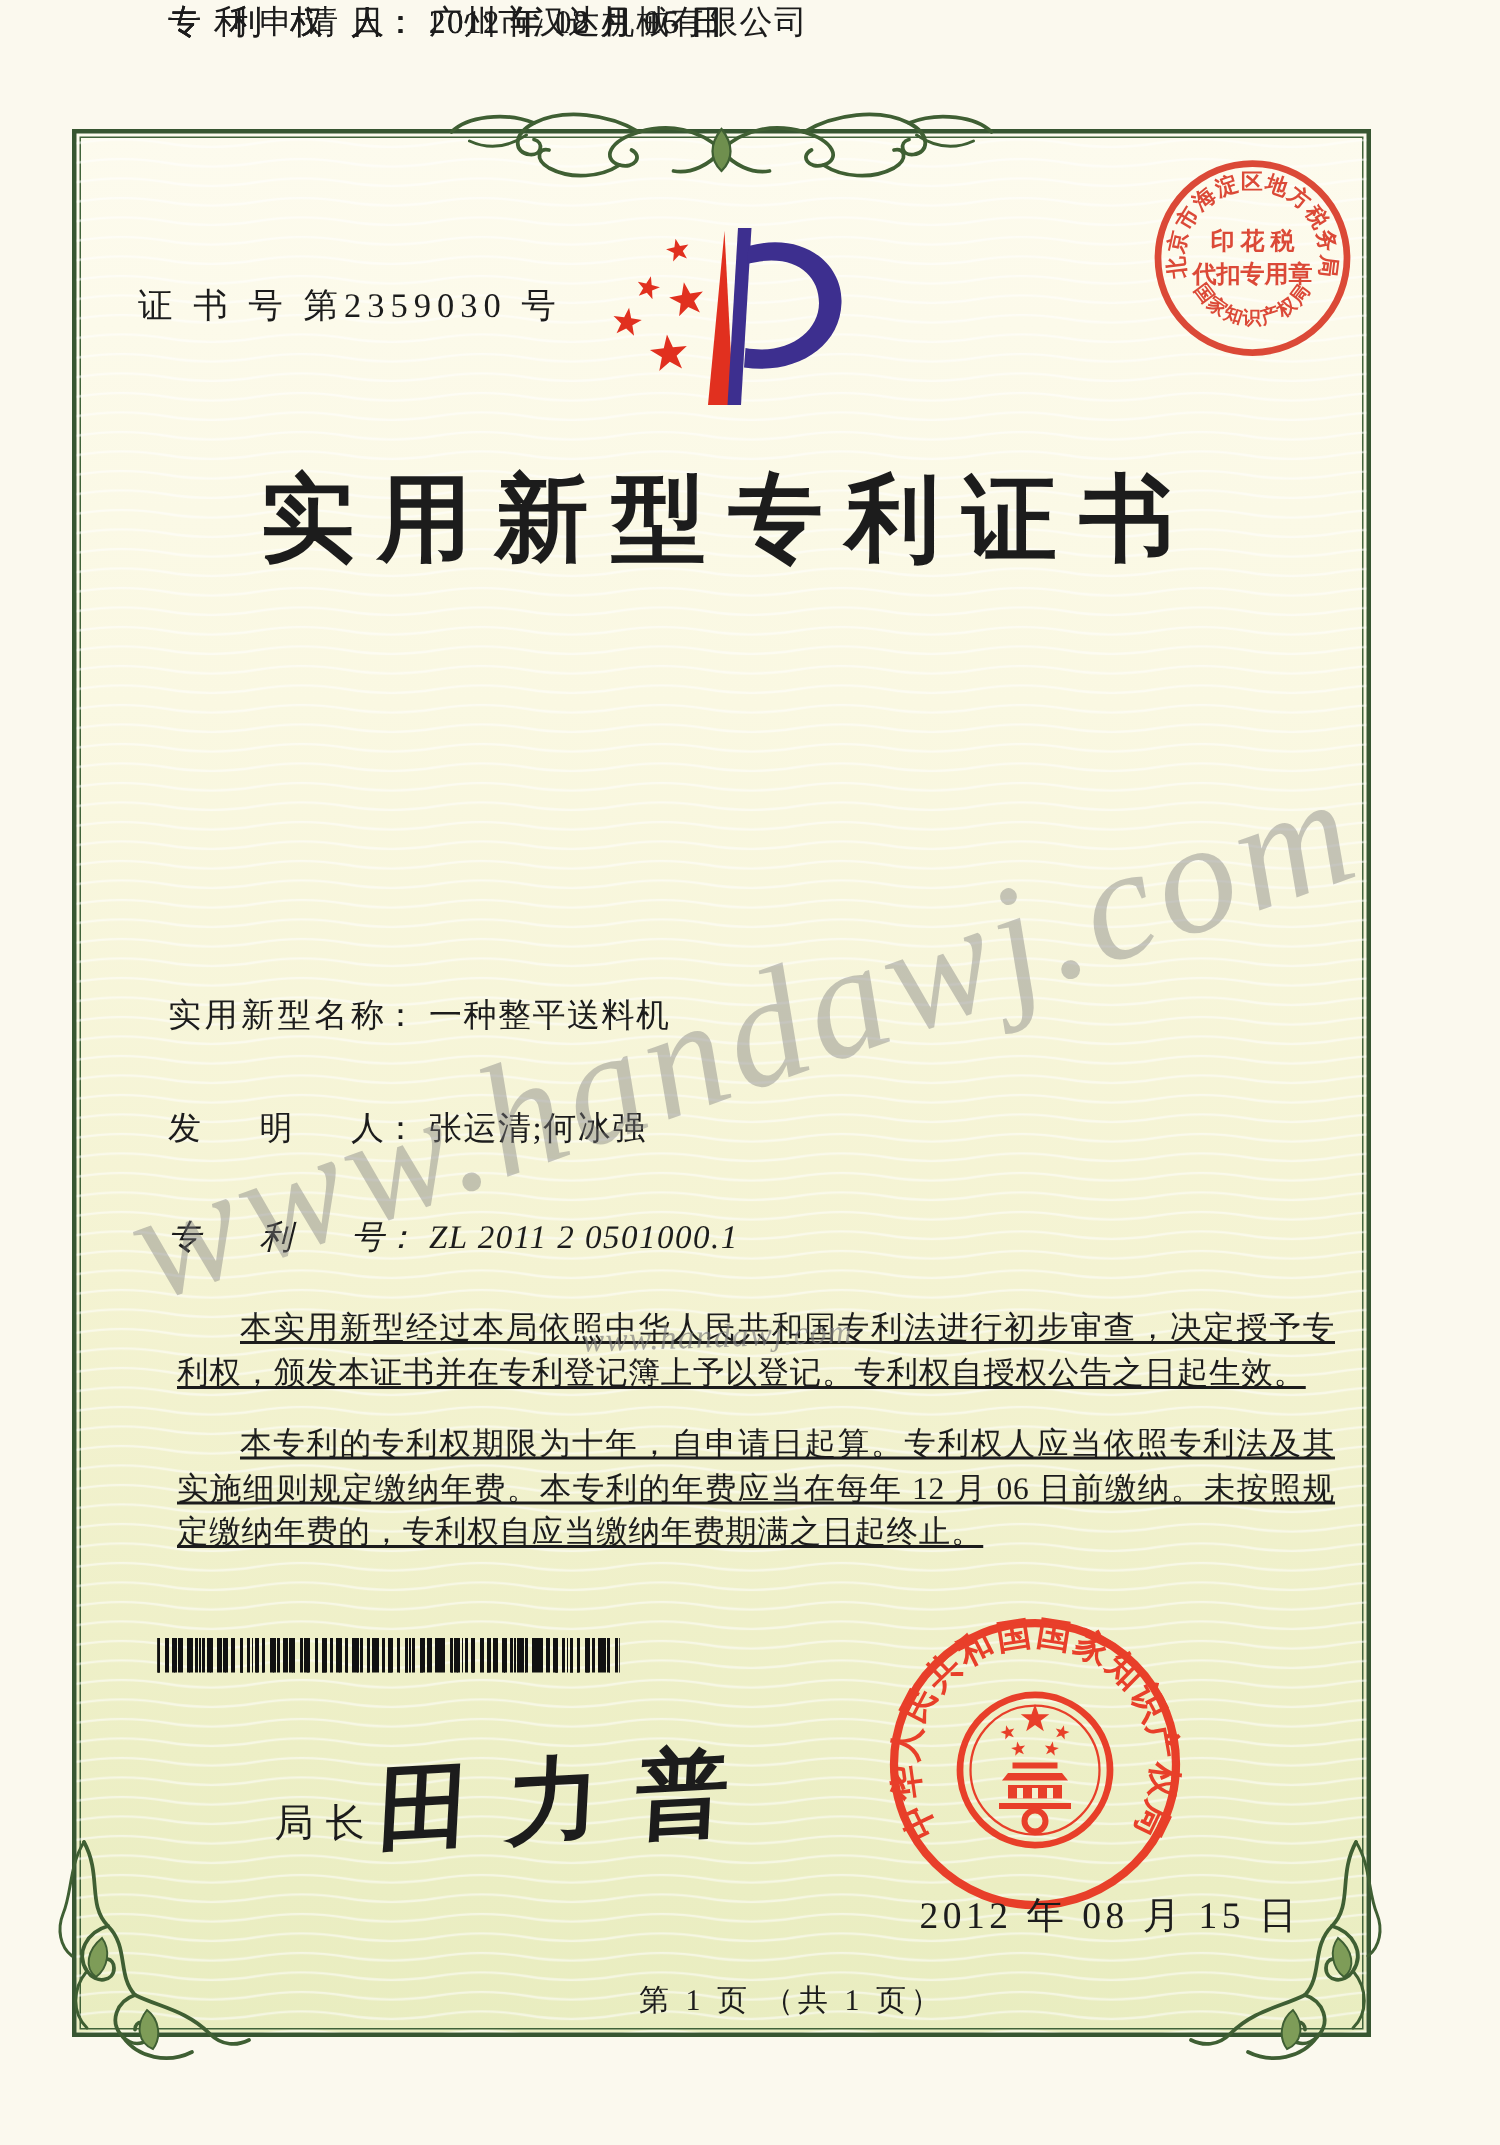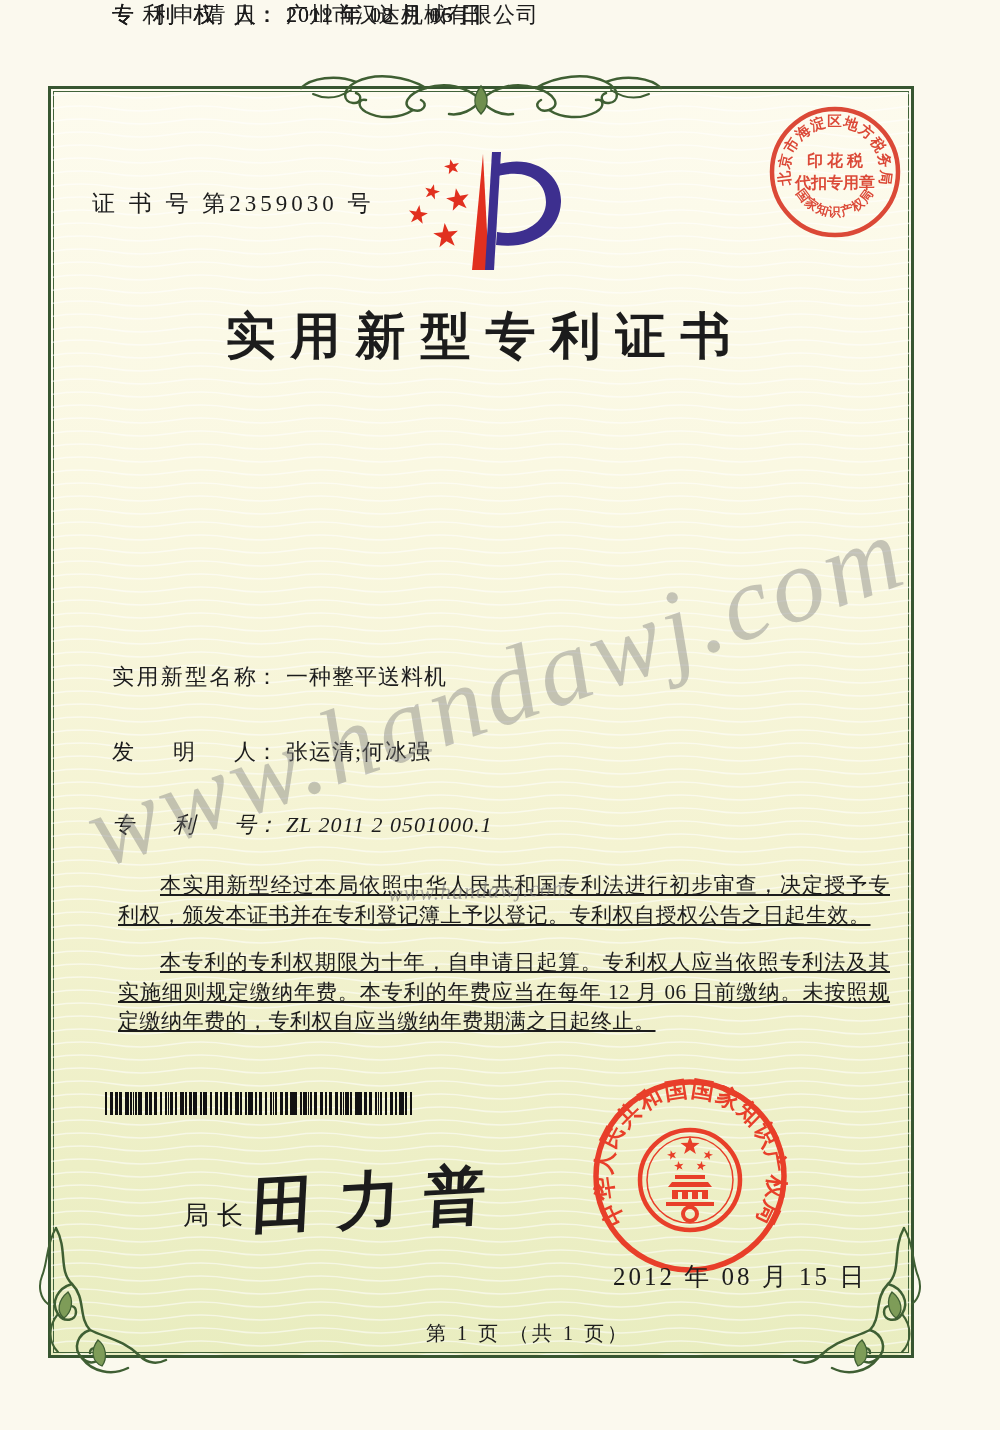--- a/index.html
+++ b/index.html
@@ -22,21 +22,21 @@
     border:1px solid #41633a;
   }
   svg.guilloche{position:absolute;left:0;top:0;width:100%;height:100%;z-index:1;}
   .ornament{z-index:5;pointer-events:none;}
   
   .cert-no{left:92px;top:160px;font-size:23px;letter-spacing:4px;z-index:10;margin-top:28px;}
   .logo{left:388px;top:142px;z-index:10;}
   .tax-stamp{left:745px;top:82px;z-index:40;opacity:.92;}
   .title{
     left:48px;top:303px;width:860px;text-align:center;
-    font-size:50px;font-weight:bold;letter-spacing:15px;text-indent:15px;
+    font-size:63px;font-weight:bold;letter-spacing:15px;text-indent:15px;
     z-index:10;
   }
   .field-row{position:absolute;left:112px;font-size:22px;white-space:nowrap;z-index:10;}
   .field-row:nth-of-type(1){top:450px;}
   .field-row:nth-of-type(2){top:523px;}
   .field-row:nth-of-type(3){top:590px;}
   .field-row:nth-of-type(4){top:662px;}
   .field-row:nth-of-type(5){top:737px;}
   .field-row:nth-of-type(6){top:810px;font-style:italic;}
   .f-label{display:inline-block;width:144px;text-align:justify;text-align-last:justify;}

